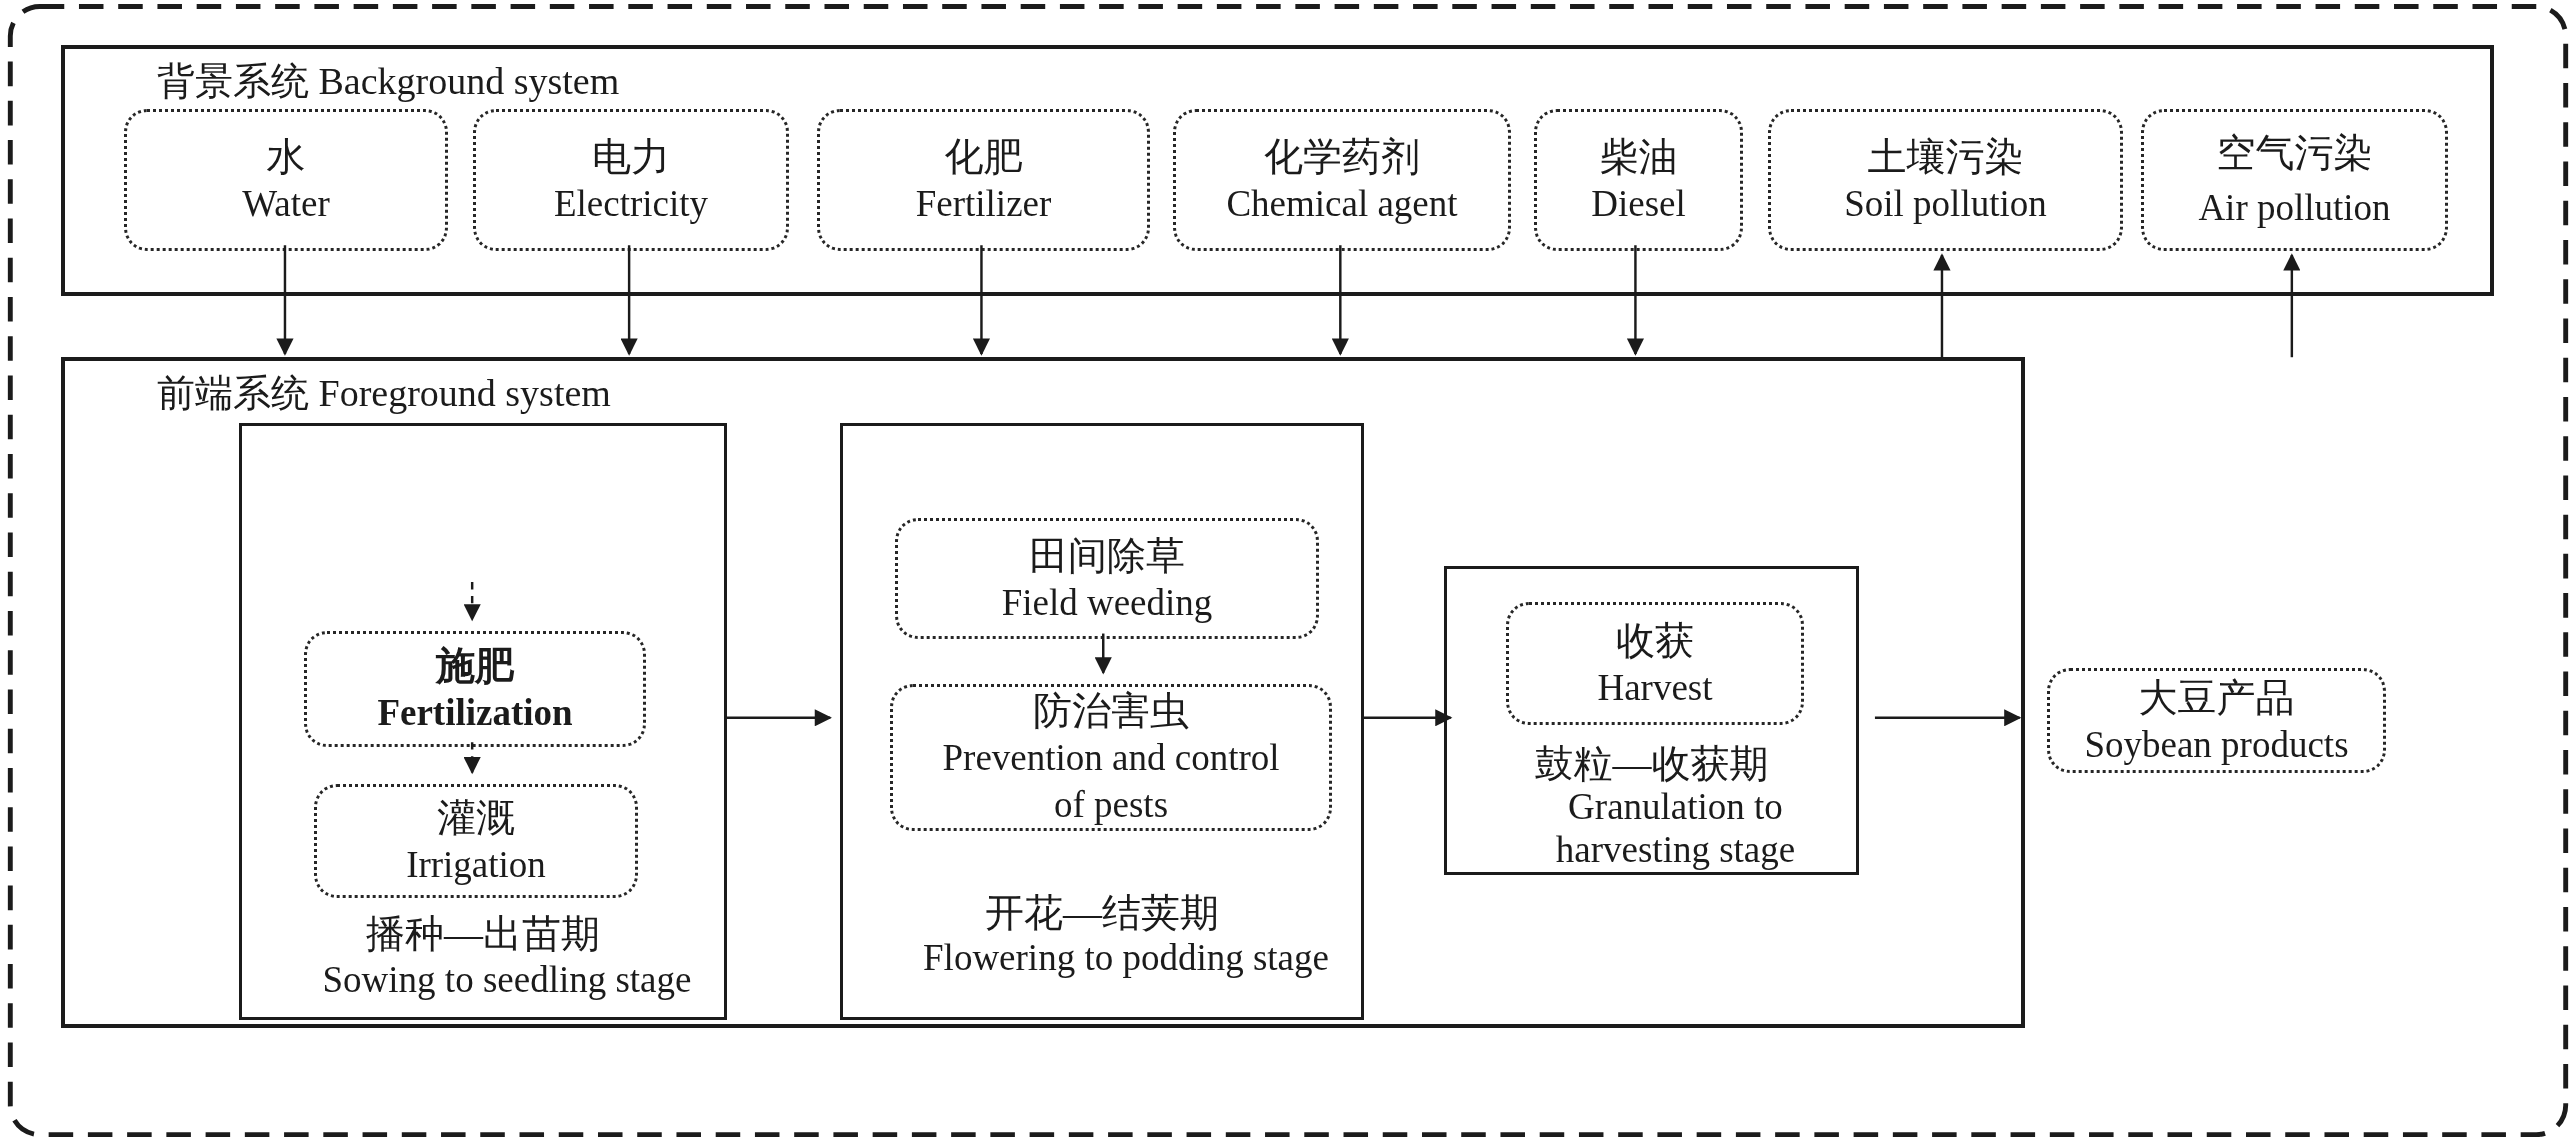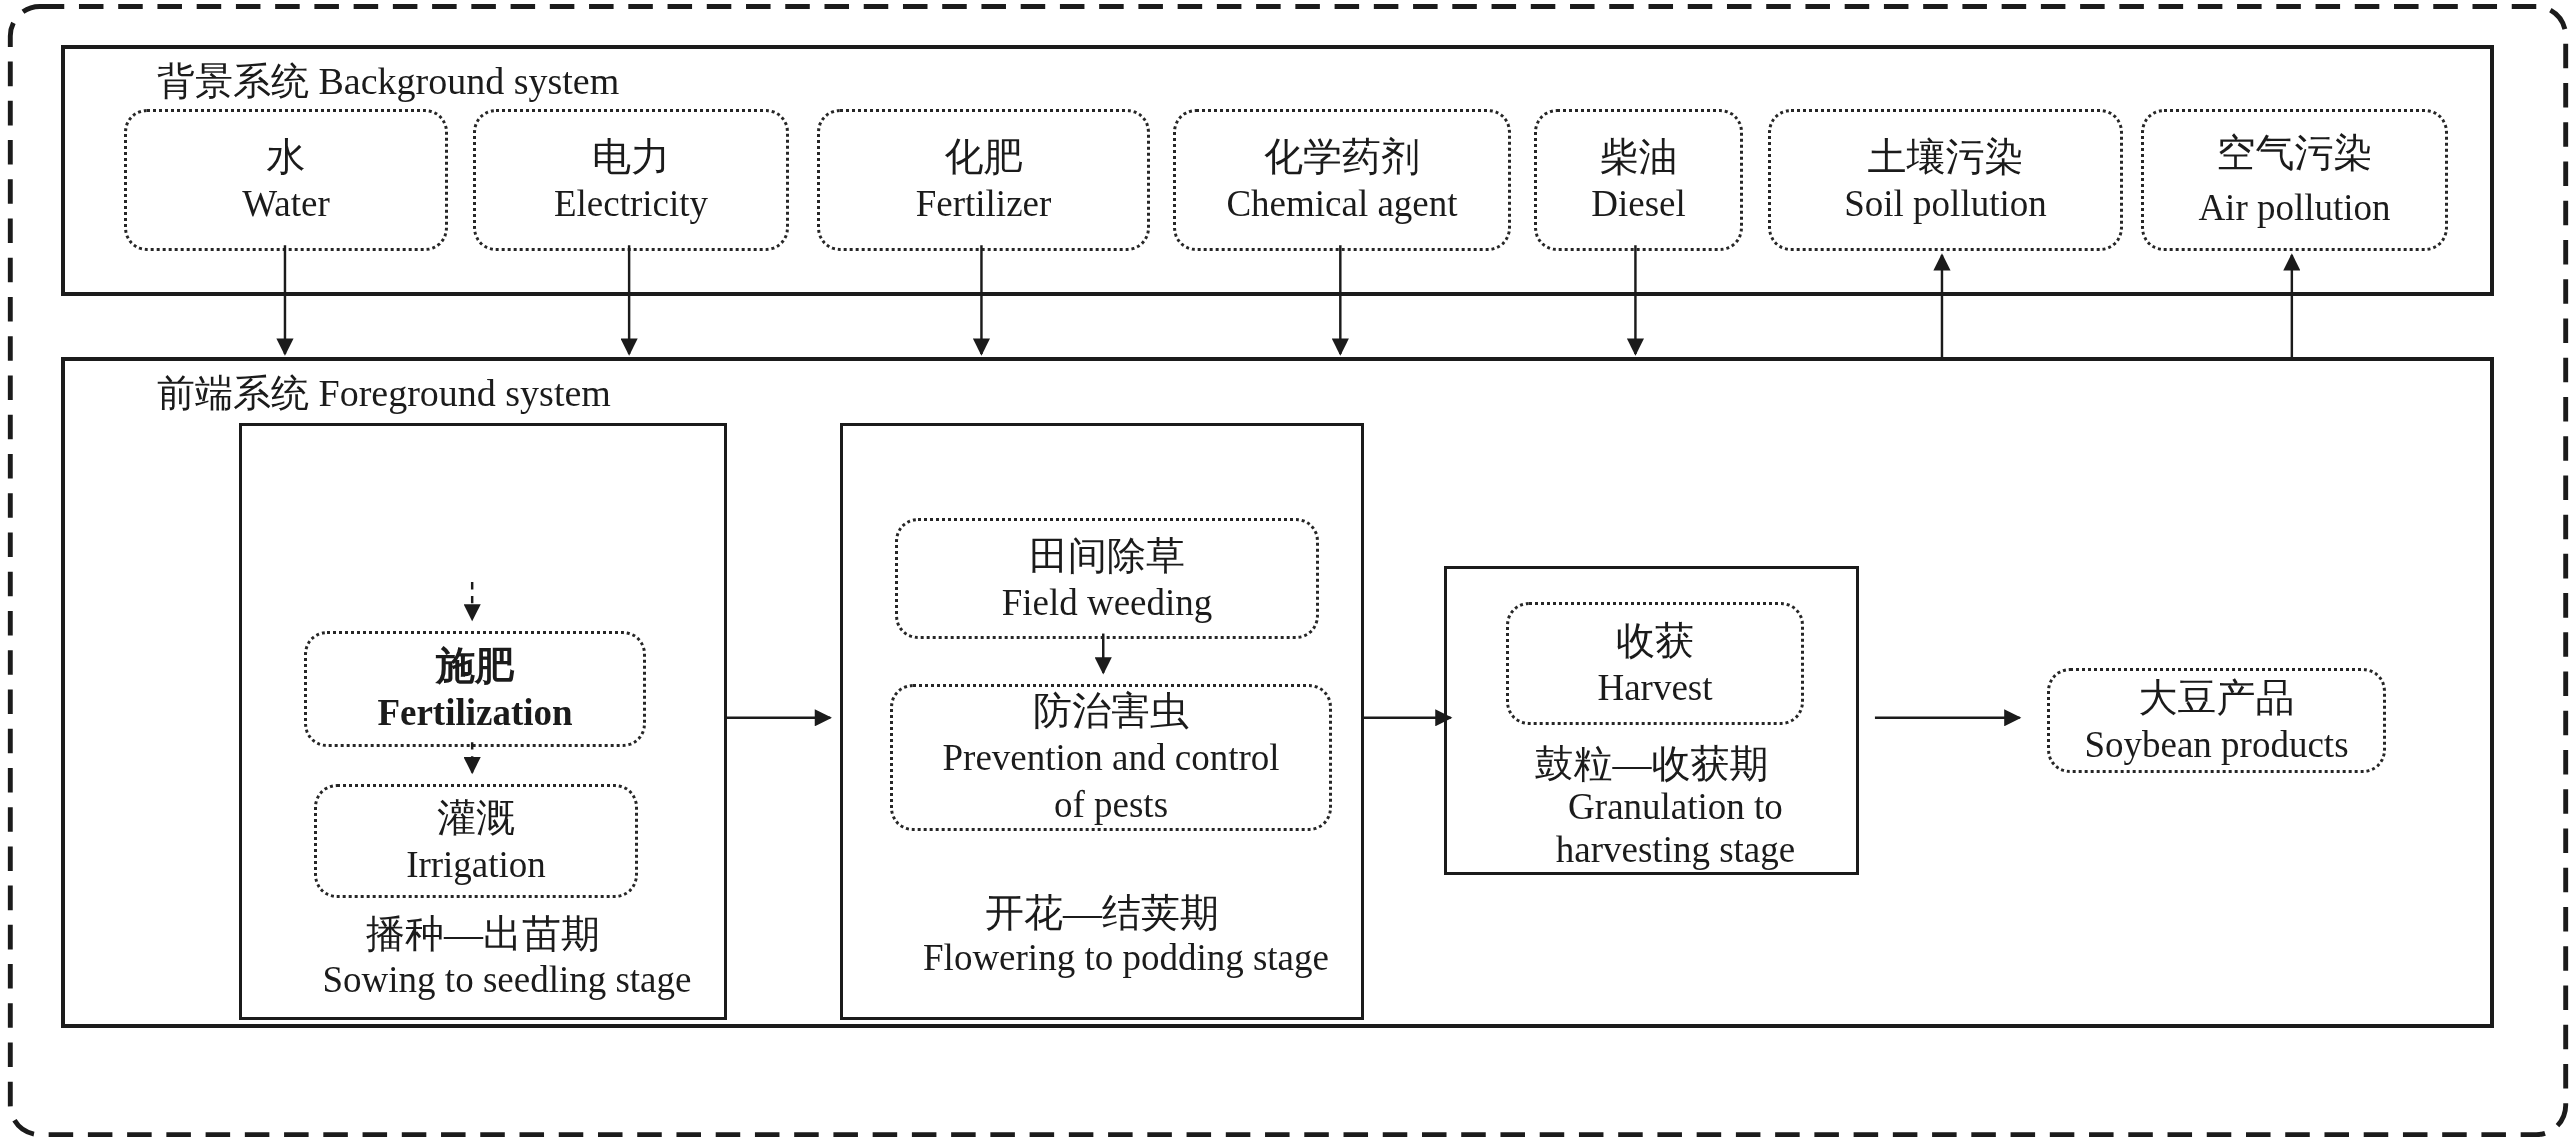--- a/index.html
+++ b/index.html
@@ -20,21 +20,21 @@
     pointer-events: none;
     z-index: 5;
   }
   
   .sys-frame {
     position: absolute;
     border: 4.1px solid #1b1b1b;
     background: #ffffff;
   }
   .bg-frame { left: 61px; top: 45px; width: 2433px; height: 251px; }
-  .fg-frame { left: 61px; top: 357px; width: 2433px; height: 671px; }
+  .fg-frame { left: 61px; top: 357px; width: 1964px; height: 671px; }
   .sys-title {
     position: absolute;
     left: 92px; top: 6.5px;
     font-size: 38px;
     white-space: nowrap;
   }
   
   .dot-box {
     position: absolute;
     border: 3.3px dotted #262626;

